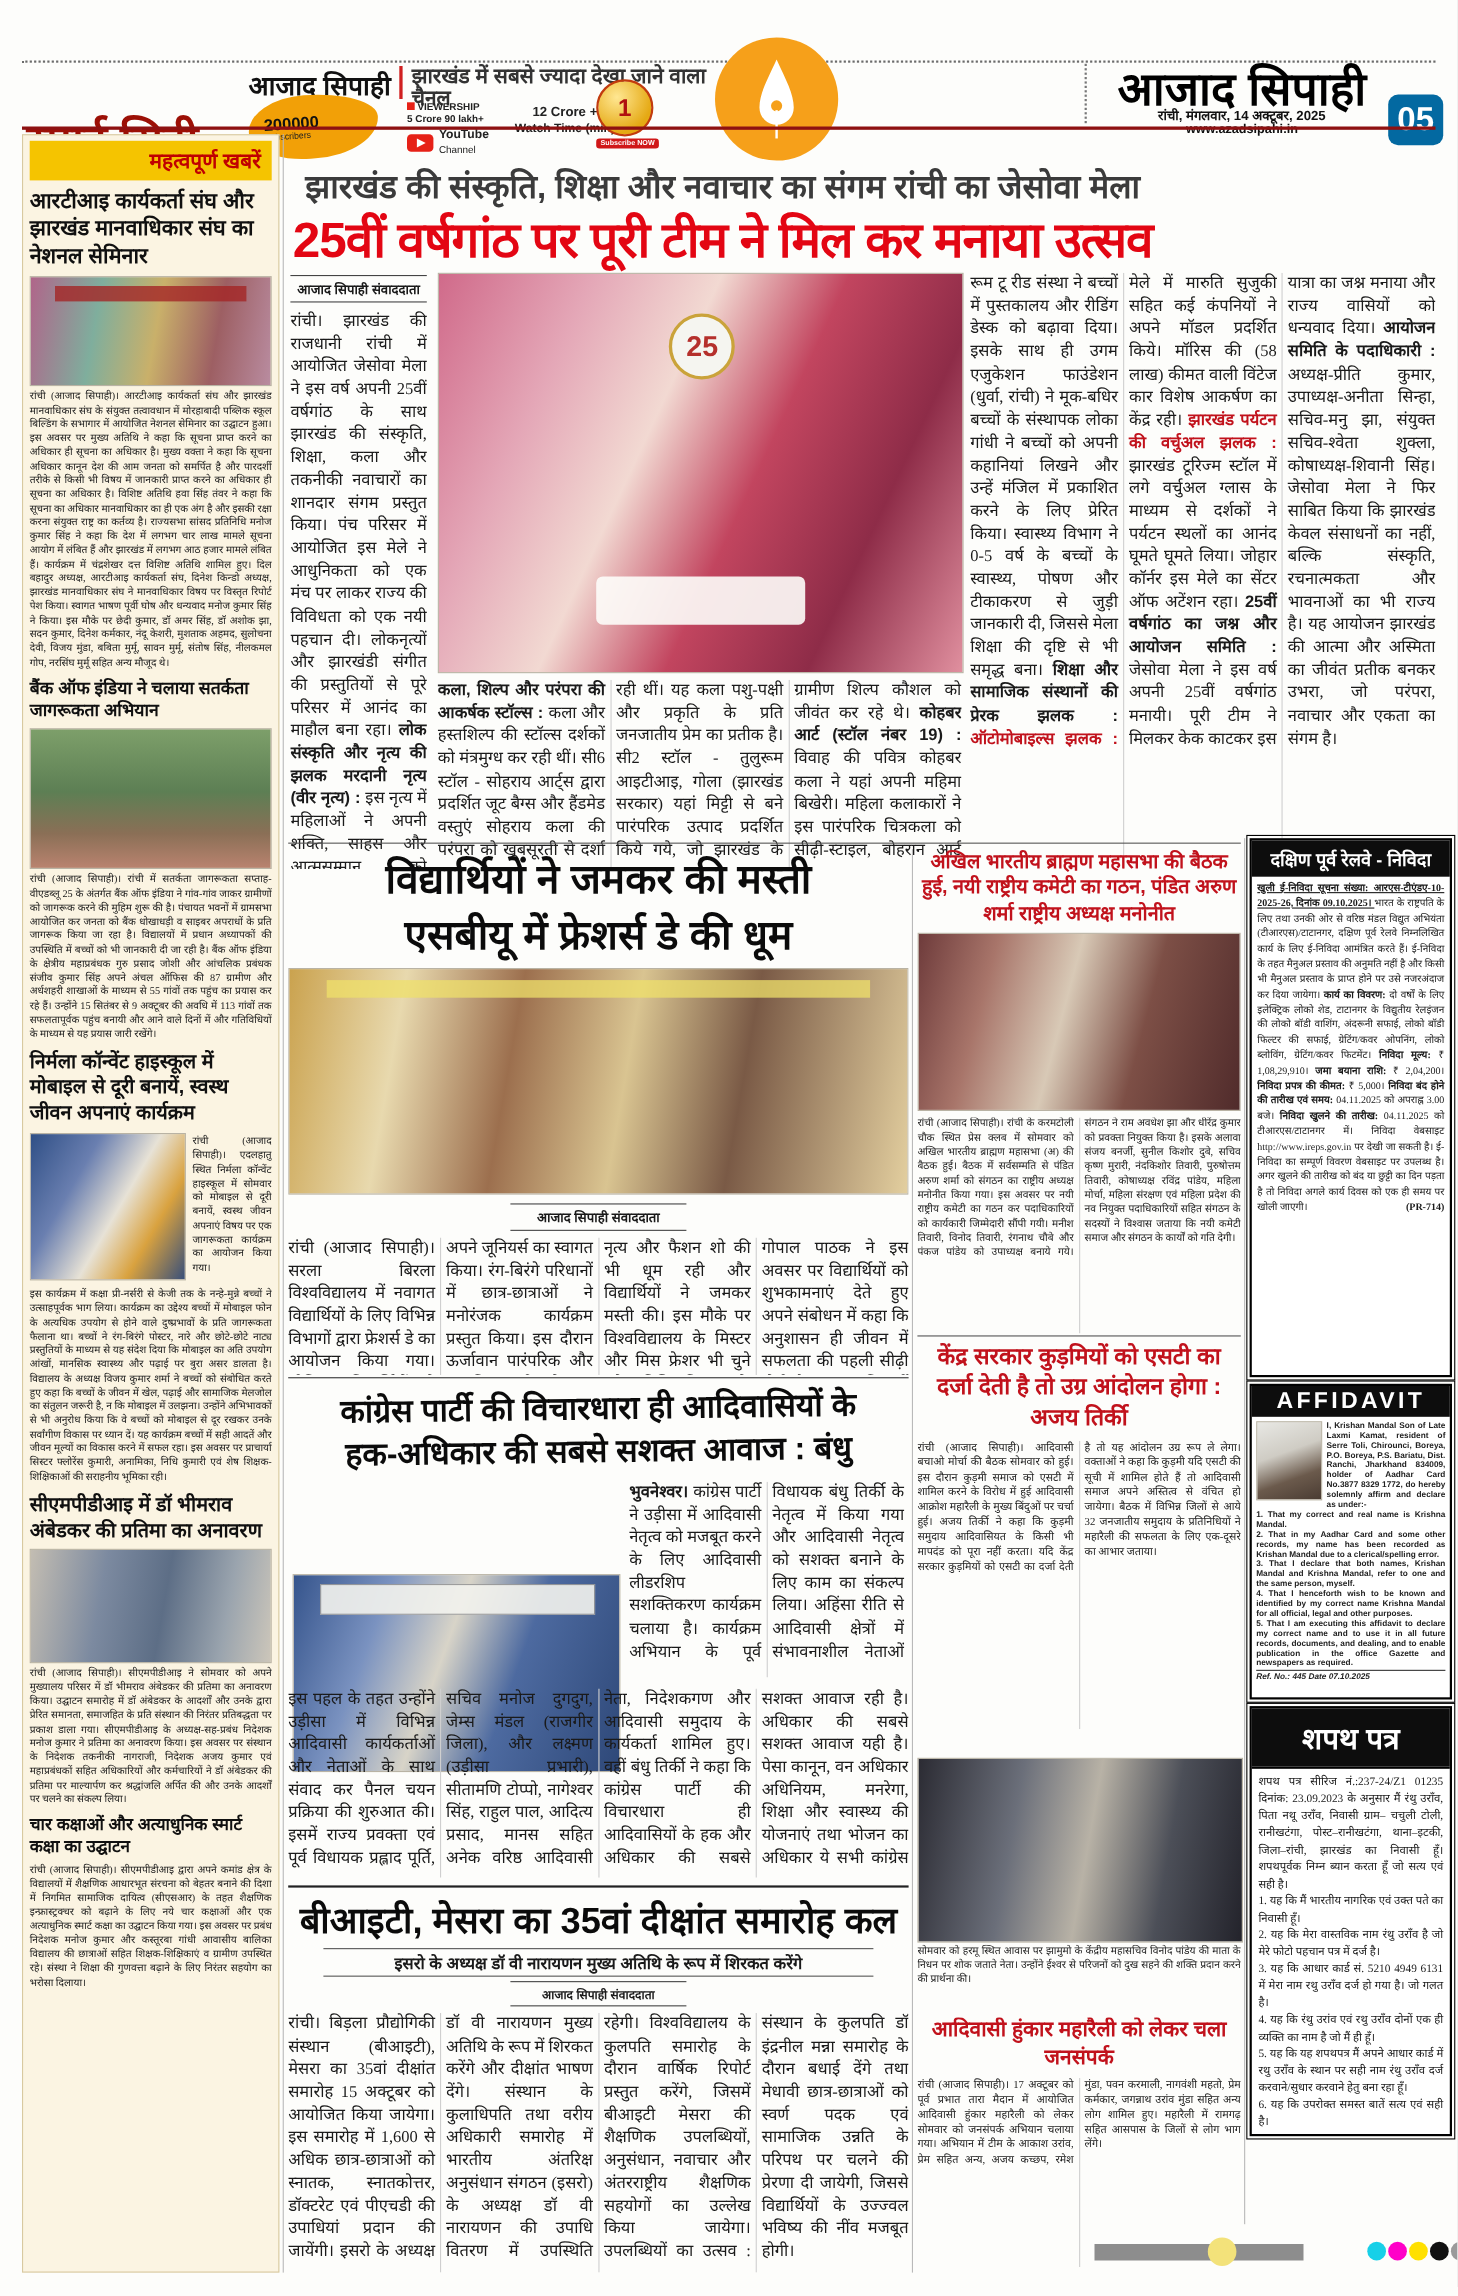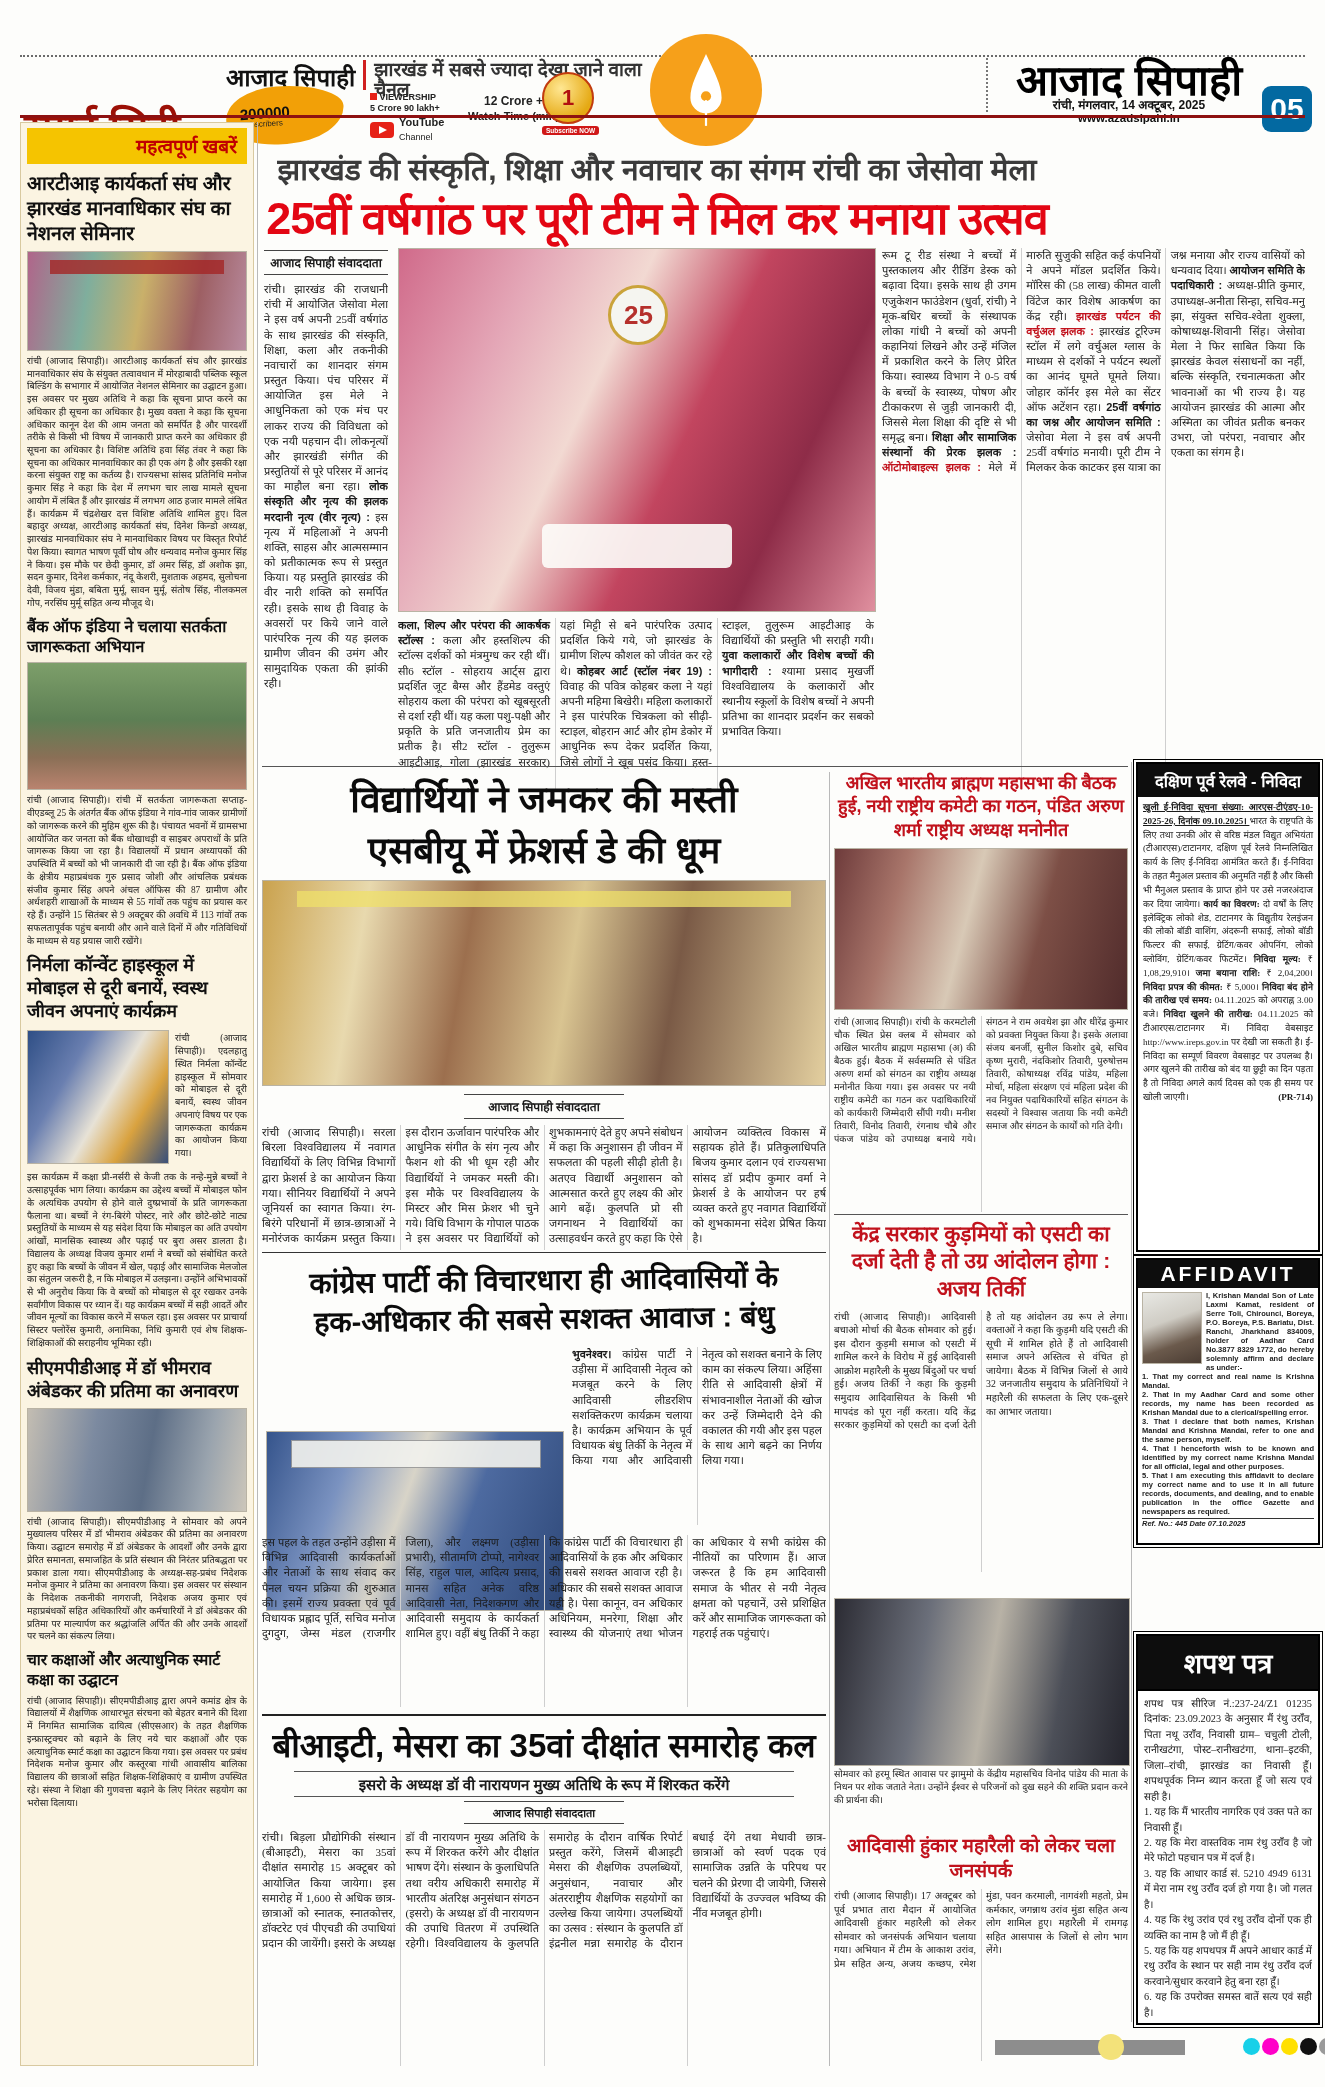--- a/index.html
+++ b/index.html
@@ -1,20 +1,20 @@
 <!DOCTYPE html>
 <html><head>
 <meta charset="utf-8">
 <style>
   html,body{margin:0;padding:0;background:#e8e8e8;}
   #page{position:relative;width:1325px;height:2087px;background:#fdfdfb;margin:0 auto;
         font-family:"Liberation Serif",serif;color:#1a1a1a;overflow:hidden;}
   .abs{position:absolute;}
   .sans{font-family:"Liberation Sans",sans-serif;}
-  .b{font-size:11px;line-height:1.38;text-align:justify;overflow:hidden;}
+  .b{font-size:15px;line-height:1.38;text-align:justify;overflow:hidden;}
   .cols2{column-count:2;column-gap:10px;column-rule:1px solid #cfcfcf;}
   .cols3{column-count:3;column-gap:10px;column-rule:1px solid #cfcfcf;}
   .cols4{column-count:4;column-gap:10px;column-rule:1px solid #cfcfcf;}
   .ctr{text-align:center;}
   .bold{font-weight:bold;}
   .red{color:#c1121c;}
   .byline{font-family:"Liberation Sans",sans-serif;font-weight:bold;font-size:12px;
           border-top:1.5px solid #444;border-bottom:1.5px solid #444;padding:3px 0;text-align:center;}
   .photo{background:#ccc;overflow:hidden;position:relative;border:1px solid #b9b3a4;}
   .vline{width:1px;background:#b9b9b9;}
@@ -280,21 +280,21 @@
       <span> I, Krishan Mandal Son of Late Laxmi Kamat, resident of Serre Toli, Chirounci, Boreya, P.O. Boreya, P.S. Bariatu, Dist. Ranchi, Jharkhand 834009, holder of Aadhar Card No.3877 8329 1772, do hereby solemnly affirm and declare as under:- </span>
       <div> 1. That my correct and real name is Krishna Mandal. </div>
       <div> 2. That in my Aadhar Card and some other records, my name has been recorded as Krishan Mandal due to a clerical/spelling error. </div>
       <div> 3. That I declare that both names, Krishan Mandal and Krishna Mandal, refer to one and the same person, myself. </div>
       <div> 4. That I henceforth wish to be known and identified by my correct name Krishna Mandal for all official, legal and other purposes. </div>
       <div> 5. That I am executing this affidavit to declare my correct name and to use it in all future records, documents, and dealing, and to enable publication in the office Gazette and newspapers as required. </div>
       <div style="border-top:1px solid #333;margin-top:2px;font-style:italic;"> Ref. No.: 445    Date 07.10.2025 </div>
     </div>
   </div>
 
-  <div class="abs adbox" style="left:1136px;top:1634px;width:184px;height:391px;">
+  <div class="abs adbox" style="left:1136px;top:1551px;width:184px;height:391px;">
     <div class="adtitle" style="font-size:27px;padding:8px 0;"> शपथ पत्र </div>
     <div id="shapathbody" style="height:408px;border-top:2px solid #000;">
       <span> शपथ पत्र सीरिज नं.:237-24/Z1 01235 दिनांक: 23.09.2023 के अनुसार मैं रंथु उराँव, पिता नथू उराँव, निवासी ग्राम– चचुली टोली, रानीखटंगा, पोस्ट–रानीखटंगा, थाना–इटकी, जिला–रांची, झारखंड का निवासी हूँ। शपथपूर्वक निम्न ब्यान करता हूँ जो सत्य एवं सही है। </span>
       <div> 1. यह कि मैं भारतीय नागरिक एवं उक्त पते का निवासी हूँ। </div>
       <div> 2. यह कि मेरा वास्तविक नाम रंथु उराँव है जो मेरे फोटो पहचान पत्र में दर्ज है। </div>
       <div> 3. यह कि आधार कार्ड सं. 5210 4949 6131 में मेरा नाम रथु उराँव दर्ज हो गया है। जो गलत है। </div>
       <div> 4. यह कि रंथु उरांव एवं रथु उराँव दोनों एक ही व्यक्ति का नाम है जो मैं ही हूँ। </div>
       <div> 5. यह कि यह शपथपत्र मैं अपने आधार कार्ड में रथु उराँव के स्थान पर सही नाम रंथु उराँव दर्ज करवाने/सुधार करवाने हेतु बना रहा हूँ। </div>
       <div> 6. यह कि उपरोक्त समस्त बातें सत्य एवं सही है। </div>
     </div>

